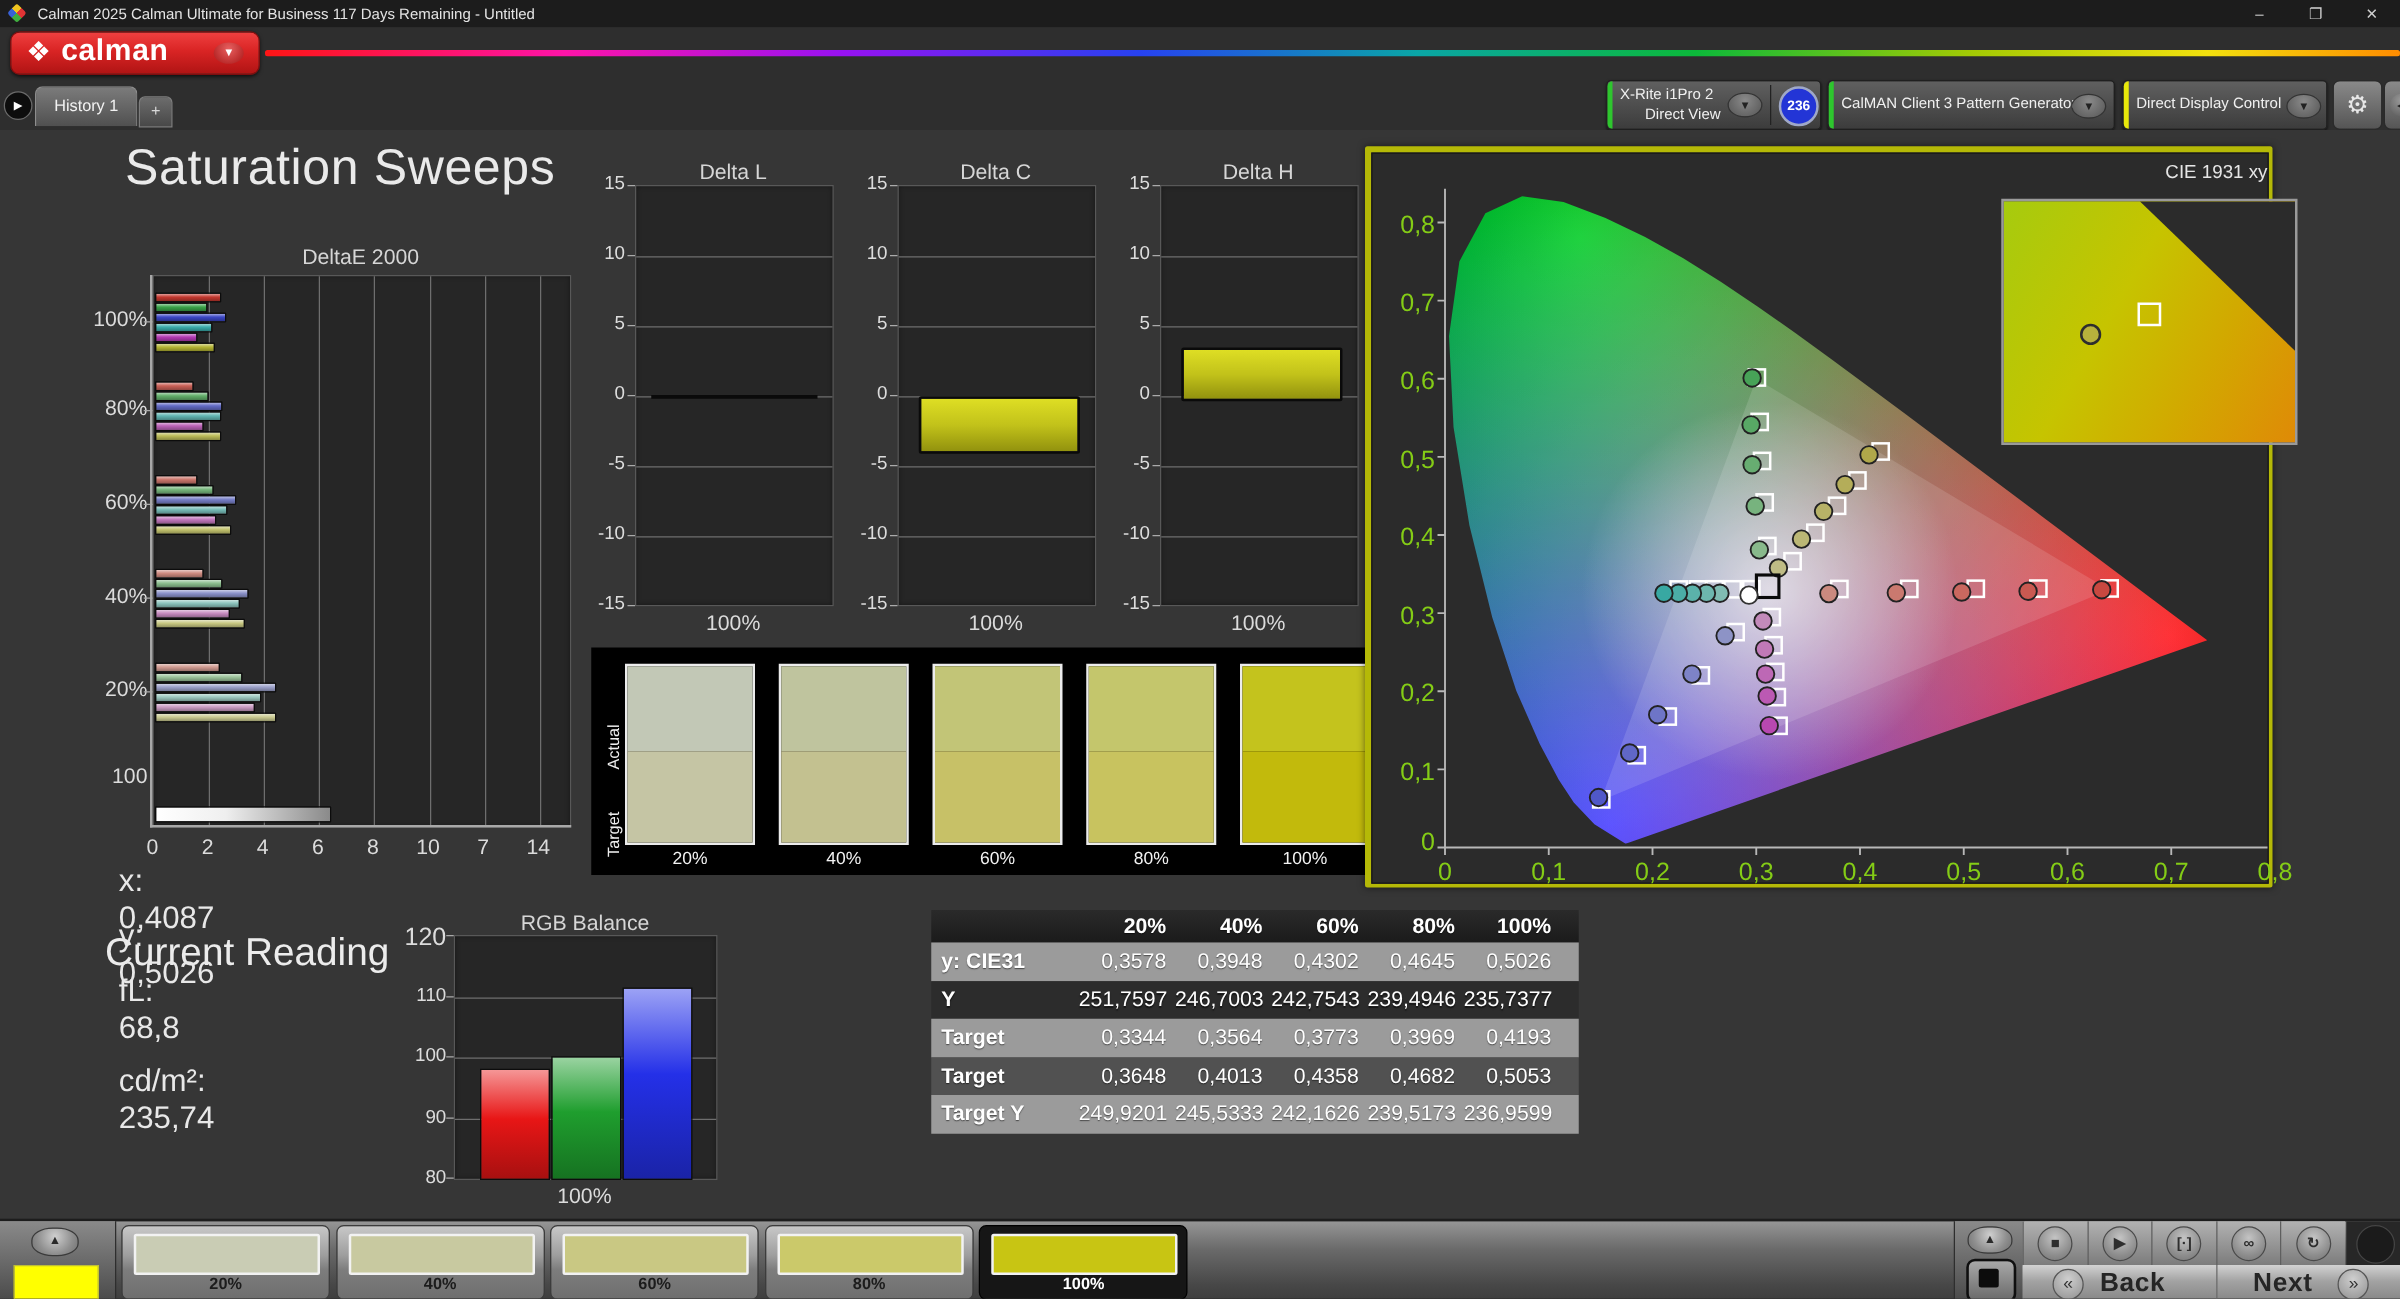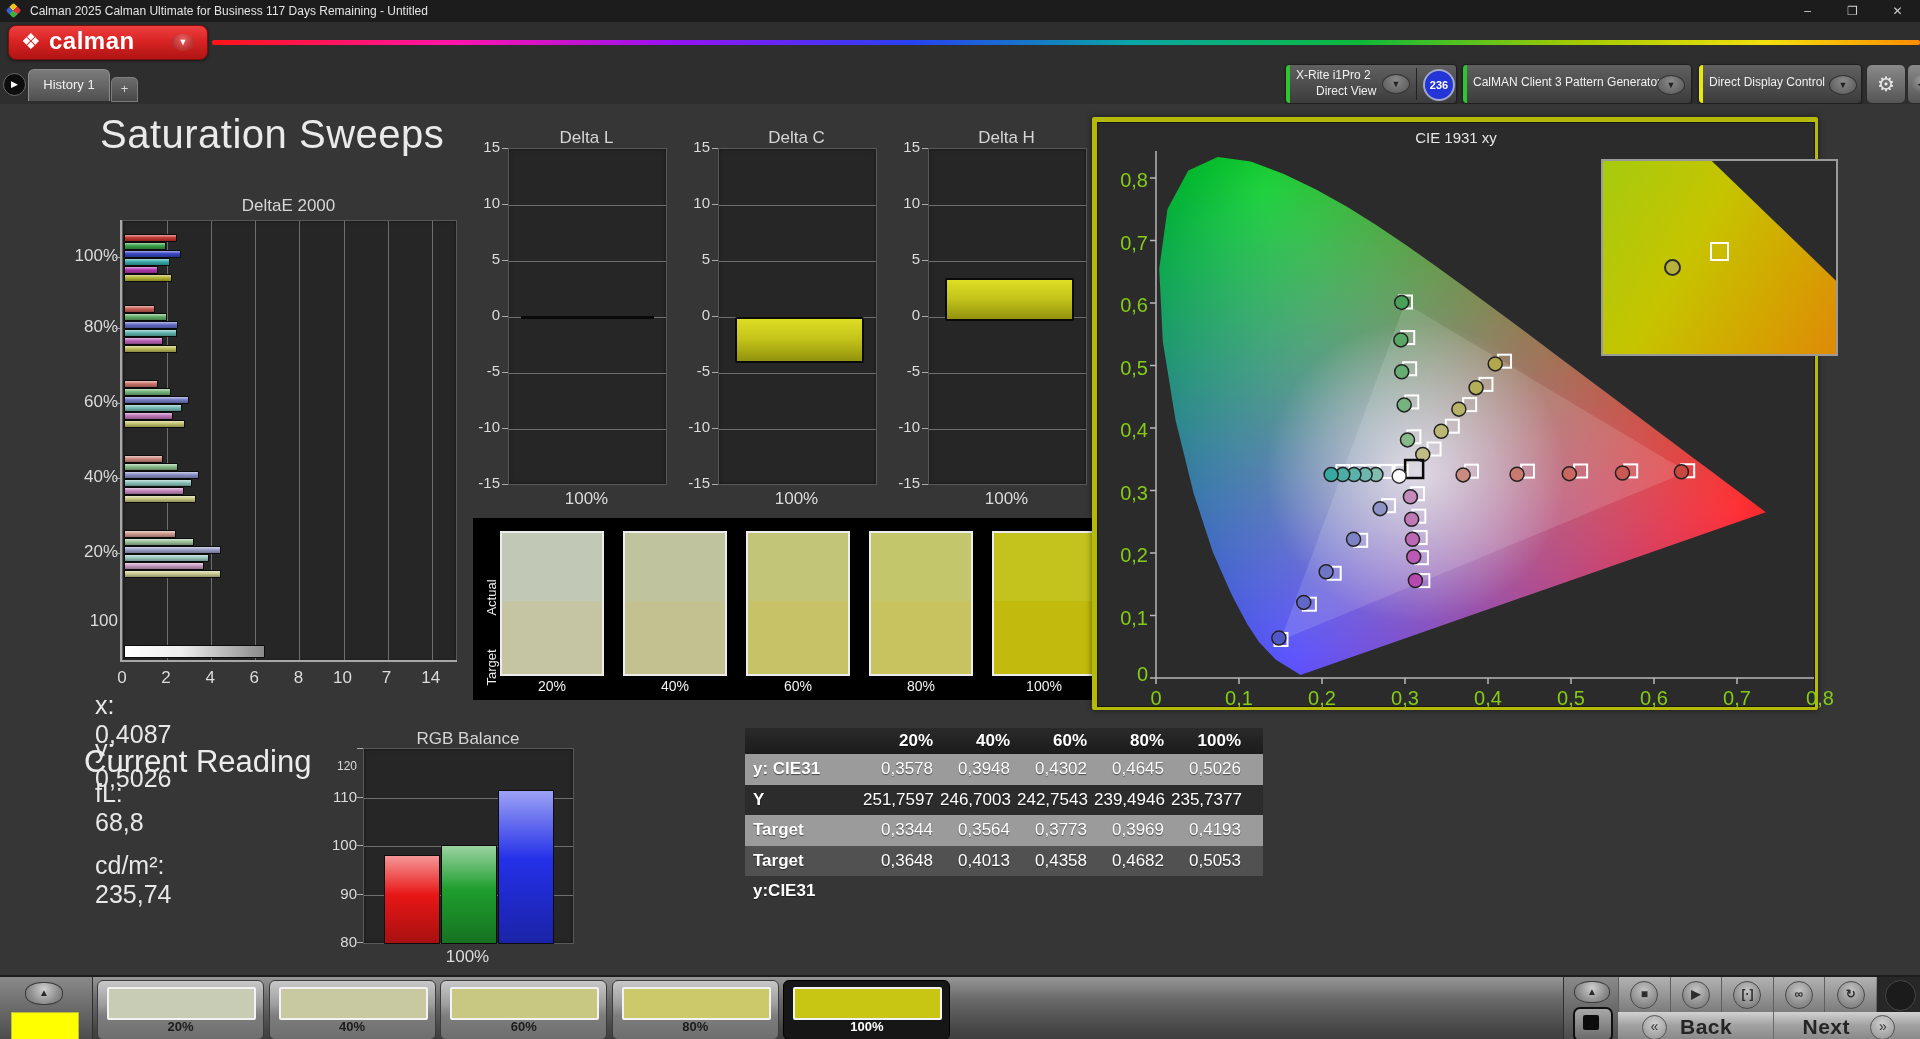--- a/index.html
+++ b/index.html
@@ -69,21 +69,21 @@
   .debar{position:absolute;border:1px solid #0c0c0c;border-radius:1px;}
   
   #swatch-strip{left:473px;top:414px;width:632px;height:182px;background:#000;}
   .vlabel{position:absolute;color:#eee;font-size:13px;transform:rotate(-90deg);transform-origin:center;}
   .swatch{position:absolute;border:2px solid #ececec;}
   .swatch-label{position:absolute;color:#f2f2f2;font-size:14px;text-align:center;}
   
   #cie-panel{left:1092px;top:13px;width:726px;height:593px;background:#b5b907;border-radius:2px;
     box-shadow:0 0 6px rgba(0,0,0,.5);}
   #cie-inner{left:5px;top:5px;width:716px;height:583px;background:#2b2b2b;border:1px solid #171717;}
-  #cie-title{left:0;top:6px;width:716px;text-align:center;font-size:15px;color:#e6e6e6;}
+  #cie-title{left:0;top:6px;width:716px;text-align:right;font-size:15px;color:#e6e6e6;}
   #cie-inset{left:503px;top:36px;width:233px;height:193px;border:2px solid #9a9a9a;
     background:linear-gradient(120deg,#a6cb0e 0%,#c6c400 40%,#d2a800 70%,#df8a07 100%);}
   #inset-dark{position:absolute;right:0;top:0;width:65%;height:62%;background:#2b2b2b;
     clip-path:polygon(18% 0,100% 0,100% 100%);}
   #inset-circle{position:absolute;left:26%;top:51%;width:13px;height:13px;border-radius:50%;
     background:#b8b23c;border:2px solid #2d2d2d;}
   #inset-square{position:absolute;left:46%;top:42%;width:15px;height:15px;border:2px solid #fff;}
   
   #cur-title{left:84px;top:640px;font-size:31px;color:#ececec;}
   .cur-line{position:absolute;left:95px;font-size:25px;color:#e8e8e8;}
@@ -507,21 +507,21 @@
     <div class="abs chart-title" id="rgb-title" style="left:363px;top:625px;width:210px;">RGB Balance</div>
     <div class="abs" id="rgb-chart">
         <div class="plot" style="position: absolute; left: 363px; top: 644px; width: 209px; height: 194px;">
           <div class="gridh" style="position: absolute; top: 48.5px; width: 209px;"></div>
           <div class="gridh" style="position: absolute; top: 97px; width: 209px;"></div>
           <div class="gridh" style="position: absolute; top: 145.5px; width: 209px;"></div>
           <div style="position: absolute; left: 20px; top: 106.185px; width: 54px; height: 86.815px; border: 1px solid rgb(12, 12, 12); background: linear-gradient(rgb(245, 150, 150) 0%, rgb(232, 22, 22) 45%, rgb(167, 16, 16) 100%);"></div>
           <div style="position: absolute; left: 77px; top: 95.515px; width: 54px; height: 97.485px; border: 1px solid rgb(12, 12, 12); background: linear-gradient(rgb(154, 211, 161) 0%, rgb(31, 158, 46) 45%, rgb(22, 114, 33) 100%);"></div>
           <div style="position: absolute; left: 134px; top: 40.71px; width: 54px; height: 152.29px; border: 1px solid rgb(12, 12, 12); background: linear-gradient(rgb(156, 162, 245) 0%, rgb(36, 48, 232) 45%, rgb(26, 35, 167) 100%);"></div>
         </div>
-        <div class="ticklbl" style="position: absolute; left: 319px; top: 635px; width: 38px; text-align: right; font-size: 12px; margin-top: 20px;">120</div>
+        <div class="ticklbl" style="position: absolute; left: 319px; top: 635px; width: 38px; text-align: right; font-size: 20px;">120</div>
         <div style="position: absolute; left: 357px; top: 644px; width: 6px; height: 1px; background: rgb(170, 170, 170);"></div>
         <div class="ticklbl" style="position: absolute; left: 319px; top: 683.5px; width: 38px; text-align: right; font-size: 15px;">110</div>
         <div style="position: absolute; left: 357px; top: 692.5px; width: 6px; height: 1px; background: rgb(170, 170, 170);"></div>
         <div class="ticklbl" style="position: absolute; left: 319px; top: 732px; width: 38px; text-align: right; font-size: 15px;">100</div>
         <div style="position: absolute; left: 357px; top: 741px; width: 6px; height: 1px; background: rgb(170, 170, 170);"></div>
         <div class="ticklbl" style="position: absolute; left: 319px; top: 780.5px; width: 38px; text-align: right; font-size: 15px;">90</div>
         <div style="position: absolute; left: 357px; top: 789.5px; width: 6px; height: 1px; background: rgb(170, 170, 170);"></div>
         <div class="ticklbl" style="position: absolute; left: 319px; top: 829px; width: 38px; text-align: right; font-size: 15px;">80</div>
         <div style="position: absolute; left: 357px; top: 838px; width: 6px; height: 1px; background: rgb(170, 170, 170);"></div>
         <div class="ticklbl" style="position: absolute; left: 363px; top: 843px; width: 209px; text-align: center;">100%</div>
@@ -561,20 +561,28 @@
           <div class="tcell tval">0,4193</div>
         </div>
         <div class="trow" style="height: 30.5px; background: rgb(81, 81, 81);">
           <div class="tcell tlabel">Target y:CIE31</div>
           <div class="tcell tval">0,3648</div>
           <div class="tcell tval">0,4013</div>
           <div class="tcell tval">0,4358</div>
           <div class="tcell tval">0,4682</div>
           <div class="tcell tval">0,5053</div>
         </div>
+        <div class="trow" style="height: 30.5px; background: rgb(155, 155, 155);">
+          <div class="tcell tlabel">Target Y</div>
+          <div class="tcell tval">249,9201</div>
+          <div class="tcell tval">245,5333</div>
+          <div class="tcell tval">242,1626</div>
+          <div class="tcell tval">239,5173</div>
+          <div class="tcell tval">236,9599</div>
+        </div>
       </div>
   </div>
 
   <div class="abs" id="bottombar">
     <div class="abs" id="pb-left">
       <div class="upbtn" style="left:25px;top:5px;width:36px;height:21px;font-size:10px;line-height:20px;border-radius:45%;">▲</div>
       <div class="abs" id="pb-swatch" style="background: rgb(255, 255, 0);"></div>
     </div>
     <div class="abs" id="pb-buttons" style="left:0;top:0;width:1000px;height:64px;">
         <div class="patbtn" style="left: 97px;">

